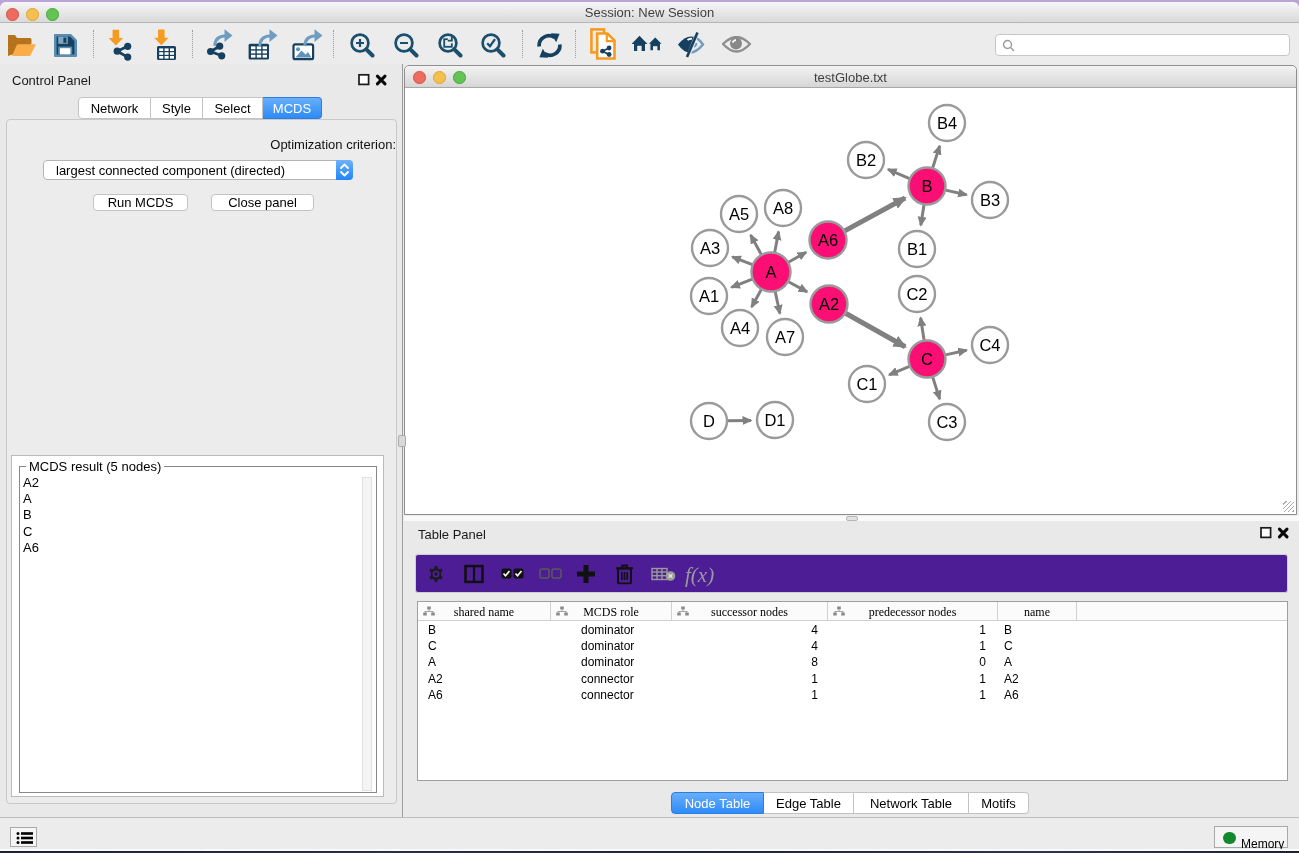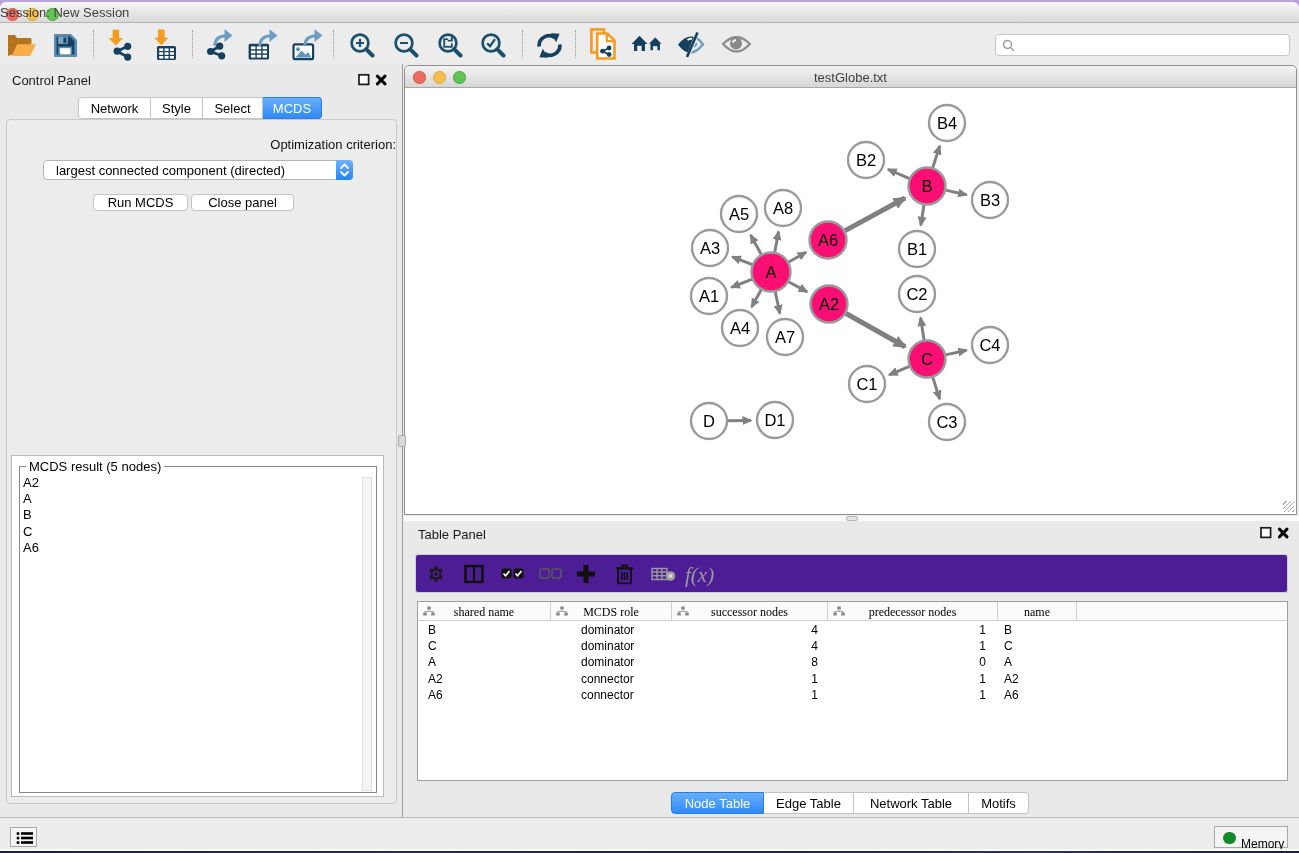--- a/index.html
+++ b/index.html
@@ -4,21 +4,21 @@
 <style>
 * { margin:0; padding:0; box-sizing:border-box; }
 html,body { width:1299px; height:853px; overflow:hidden; }
 body { font-family:"Liberation Sans", sans-serif; background:#b9a3d8; position:relative; }
 #win { position:absolute; left:0; top:2px; width:1299px; height:847px; background:#ececec; border-radius:6px 6px 0 0; overflow:hidden; }
 #wallpaper { position:absolute; left:0; bottom:0; width:1299px; height:2.5px;
   background:linear-gradient(90deg,#1a2334,#253049 30%,#1c2638 55%,#2a3550 80%,#1a2334); }
 
 #titlebar { position:absolute; left:0; top:0; width:100%; height:21px;
   background:linear-gradient(#f6f6f6,#d9d9d9); border-bottom:1px solid #b6b6b6; border-radius:6px 6px 0 0; }
-#titlebar .title { position:absolute; left:0; right:0; top:3px; text-align:left; font-size:13px; color:#3f3f3f; }
+#titlebar .title { position:absolute; left:0; right:0; top:3px; text-align:center; font-size:13px; color:#3f3f3f; }
 .tl { position:absolute; top:6px; width:12.5px; height:12.5px; border-radius:50%; }
 .tl.r { left:6px;  background:#ed6b5f; border:1px solid #d35549; }
 .tl.y { left:26px; background:#f5bf4f; border:1px solid #dfa636; }
 .tl.g { left:46px; background:#61c454; border:1px solid #4aa73c; }
 
 #toolbar { position:absolute; left:0; top:22px; width:100%; height:40px; background:#ececec; }
 #toolbar svg { position:absolute; }
 .tsep { position:absolute; top:6px; height:28px; width:0; border-left:1px dotted #9a9a9a; }
 #search { position:absolute; left:995px; top:10px; width:295px; height:22px; background:#fff;
   border:1px solid #c6c6c6; border-radius:4px; }
@@ -40,21 +40,21 @@
 #cp-body { position:absolute; left:6px; top:55px; width:391px; height:685px;
   background:#ececec; border:1px solid #c9c9c9; border-radius:4px; }
 #opt-label { position:absolute; left:0; width:100%; top:17px; text-align:right; font-size:13px; color:#111; }
 #dropdown { position:absolute; left:36px; top:40px; width:310px; height:20px; background:#fff;
   border:1px solid #b4b4b4; border-radius:4px; font-size:13px; color:#000; line-height:20px; padding-left:12px; }
 #dropdown .spin { position:absolute; right:-1px; top:-1px; width:17px; height:20px; border-radius:0 4px 4px 0;
   background:linear-gradient(#6db2fb,#2186f8); }
 .btn { position:absolute; height:17px; background:#fff; border:1px solid #c3c3c3; border-radius:4px;
   font-size:13px; text-align:center; line-height:15px; color:#000; }
 #run-btn { left:86px; top:74px; width:95px; }
-#close-btn { left:184px; top:74px; width:103px; }
+#close-btn { left:204px; top:74px; width:103px; }
 #result-panel { position:absolute; left:4px; top:335px; width:373px; height:342px; background:#fff; border:1px solid #bbb; }
 #result-fs { position:absolute; left:7px; top:10px; right:6px; bottom:3px; border:1px solid #888; }
 #result-fs .fslabel { position:absolute; top:-8px; left:6px; background:#fff; padding:0 3px; font-size:13px; color:#000; line-height:16px; }
 #result-list { position:absolute; left:11px; top:19px; width:330px; background:#fff; font-size:13px; line-height:16.2px; }
 #result-sb { position:absolute; right:11px; top:21px; bottom:5px; width:10px; background:#f4f4f4; border:1px solid #e0e0e0; }
 
 #net { position:absolute; left:404px; top:63px; width:893px; height:450px;
   background:#fff; border:1px solid #8e8e8e; border-radius:5px 5px 0 0; }
 #net-title { position:absolute; left:0; top:0; width:100%; height:22px;
   background:linear-gradient(#f3f3f3,#d6d6d6); border-bottom:1px solid #a8a8a8; border-radius:5px 5px 0 0; }

